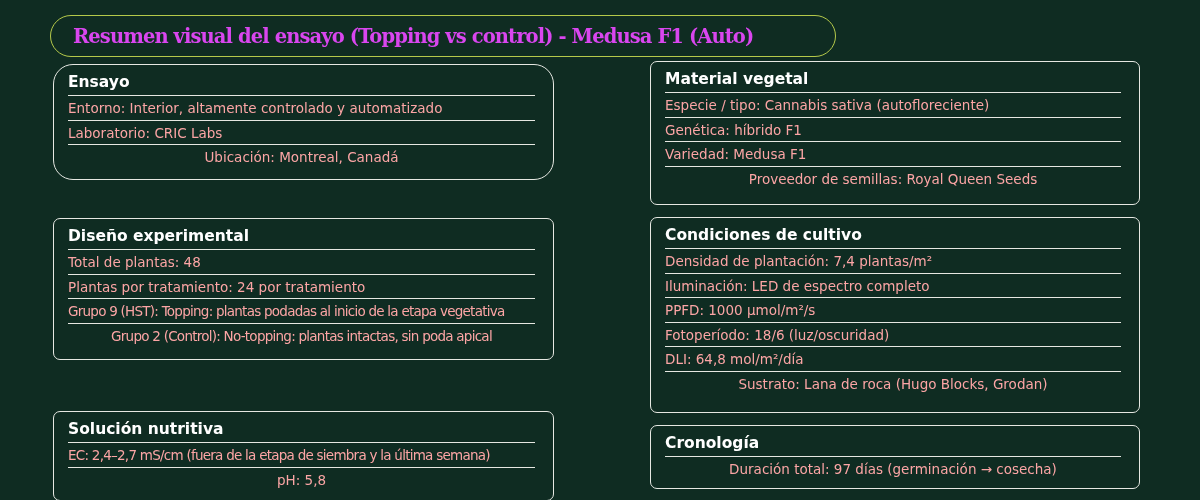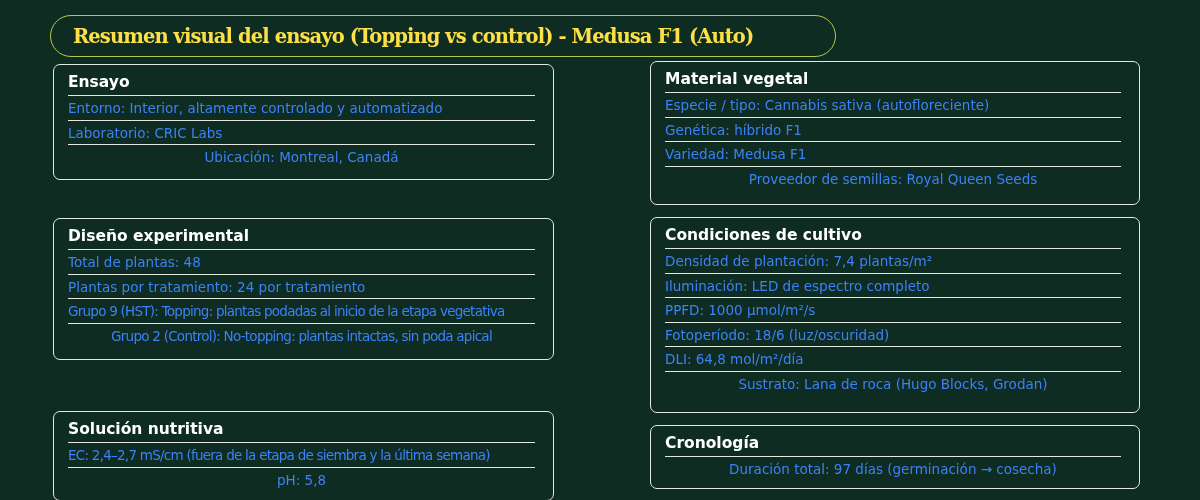--- a/index.html
+++ b/index.html
@@ -10,47 +10,47 @@
       color: #f3f3ee;
       position: relative;
     }
     .title-pill {
       position: absolute; left: 50px; top: 15px; width: 786px; height: 42px;
       border: 1.5px solid #b5c94a; border-radius: 22px; box-sizing: border-box;
       display: flex; align-items: center; padding-left: 22px;
     }
     .title-pill span {
       font-family: "DejaVu Serif", serif; font-weight: bold; font-size: 19.5px;
-      letter-spacing: -0.9px; color: #fde047; white-space: nowrap;
+      letter-spacing: -0.9px; color: #d946ef; white-space: nowrap;
     }
     .card {
       position: absolute; box-sizing: border-box;
       border: 1.5px solid #e6e8e2; border-radius: 7px;
       padding: 6px 18px 0 14px;
     }
     .card-title {
       font-weight: bold; font-size: 15.5px; line-height: 22px; color: #ffffff;
       border-bottom: 1px solid #e6e8e2; padding-bottom: 2px; margin-bottom: 0;
       white-space: nowrap;
     }
     .row {
-      font-size: 13.5px; line-height: 24.5px; height: 24.5px; color: #3b82f6;
+      font-size: 13.5px; line-height: 24.5px; height: 24.5px; color: #fca5a5;
       border-bottom: 1px solid #e6e8e2; white-space: nowrap; box-sizing: border-box;
     }
     .row:last-child { border-bottom: none; text-align: center; }
     .row.tight { font-size: 13.5px; letter-spacing: -0.75px; }
   </style>
 </head>
 <body>
 
 <div class="title-pill">
   <span>Resumen visual del ensayo (Topping vs control) - Medusa F1 (Auto)</span>
 </div>
 
-<div class="card" style="left:53px; top:64px; width:501px; height:116px;">
+<div class="card" style="left:53px; top:64px; width:501px; height:116px;border-radius:20px;">
   <div class="card-title">Ensayo</div>
   <div class="row">Entorno: Interior, altamente controlado y automatizado</div>
   <div class="row">Laboratorio: CRIC Labs</div>
   <div class="row">Ubicación: Montreal, Canadá</div>
 </div>
 
 <div class="card" style="left:53px; top:218px; width:501px; height:142px;">
   <div class="card-title">Diseño experimental</div>
   <div class="row">Total de plantas: 48</div>
   <div class="row">Plantas por tratamiento: 24 por tratamiento</div>

